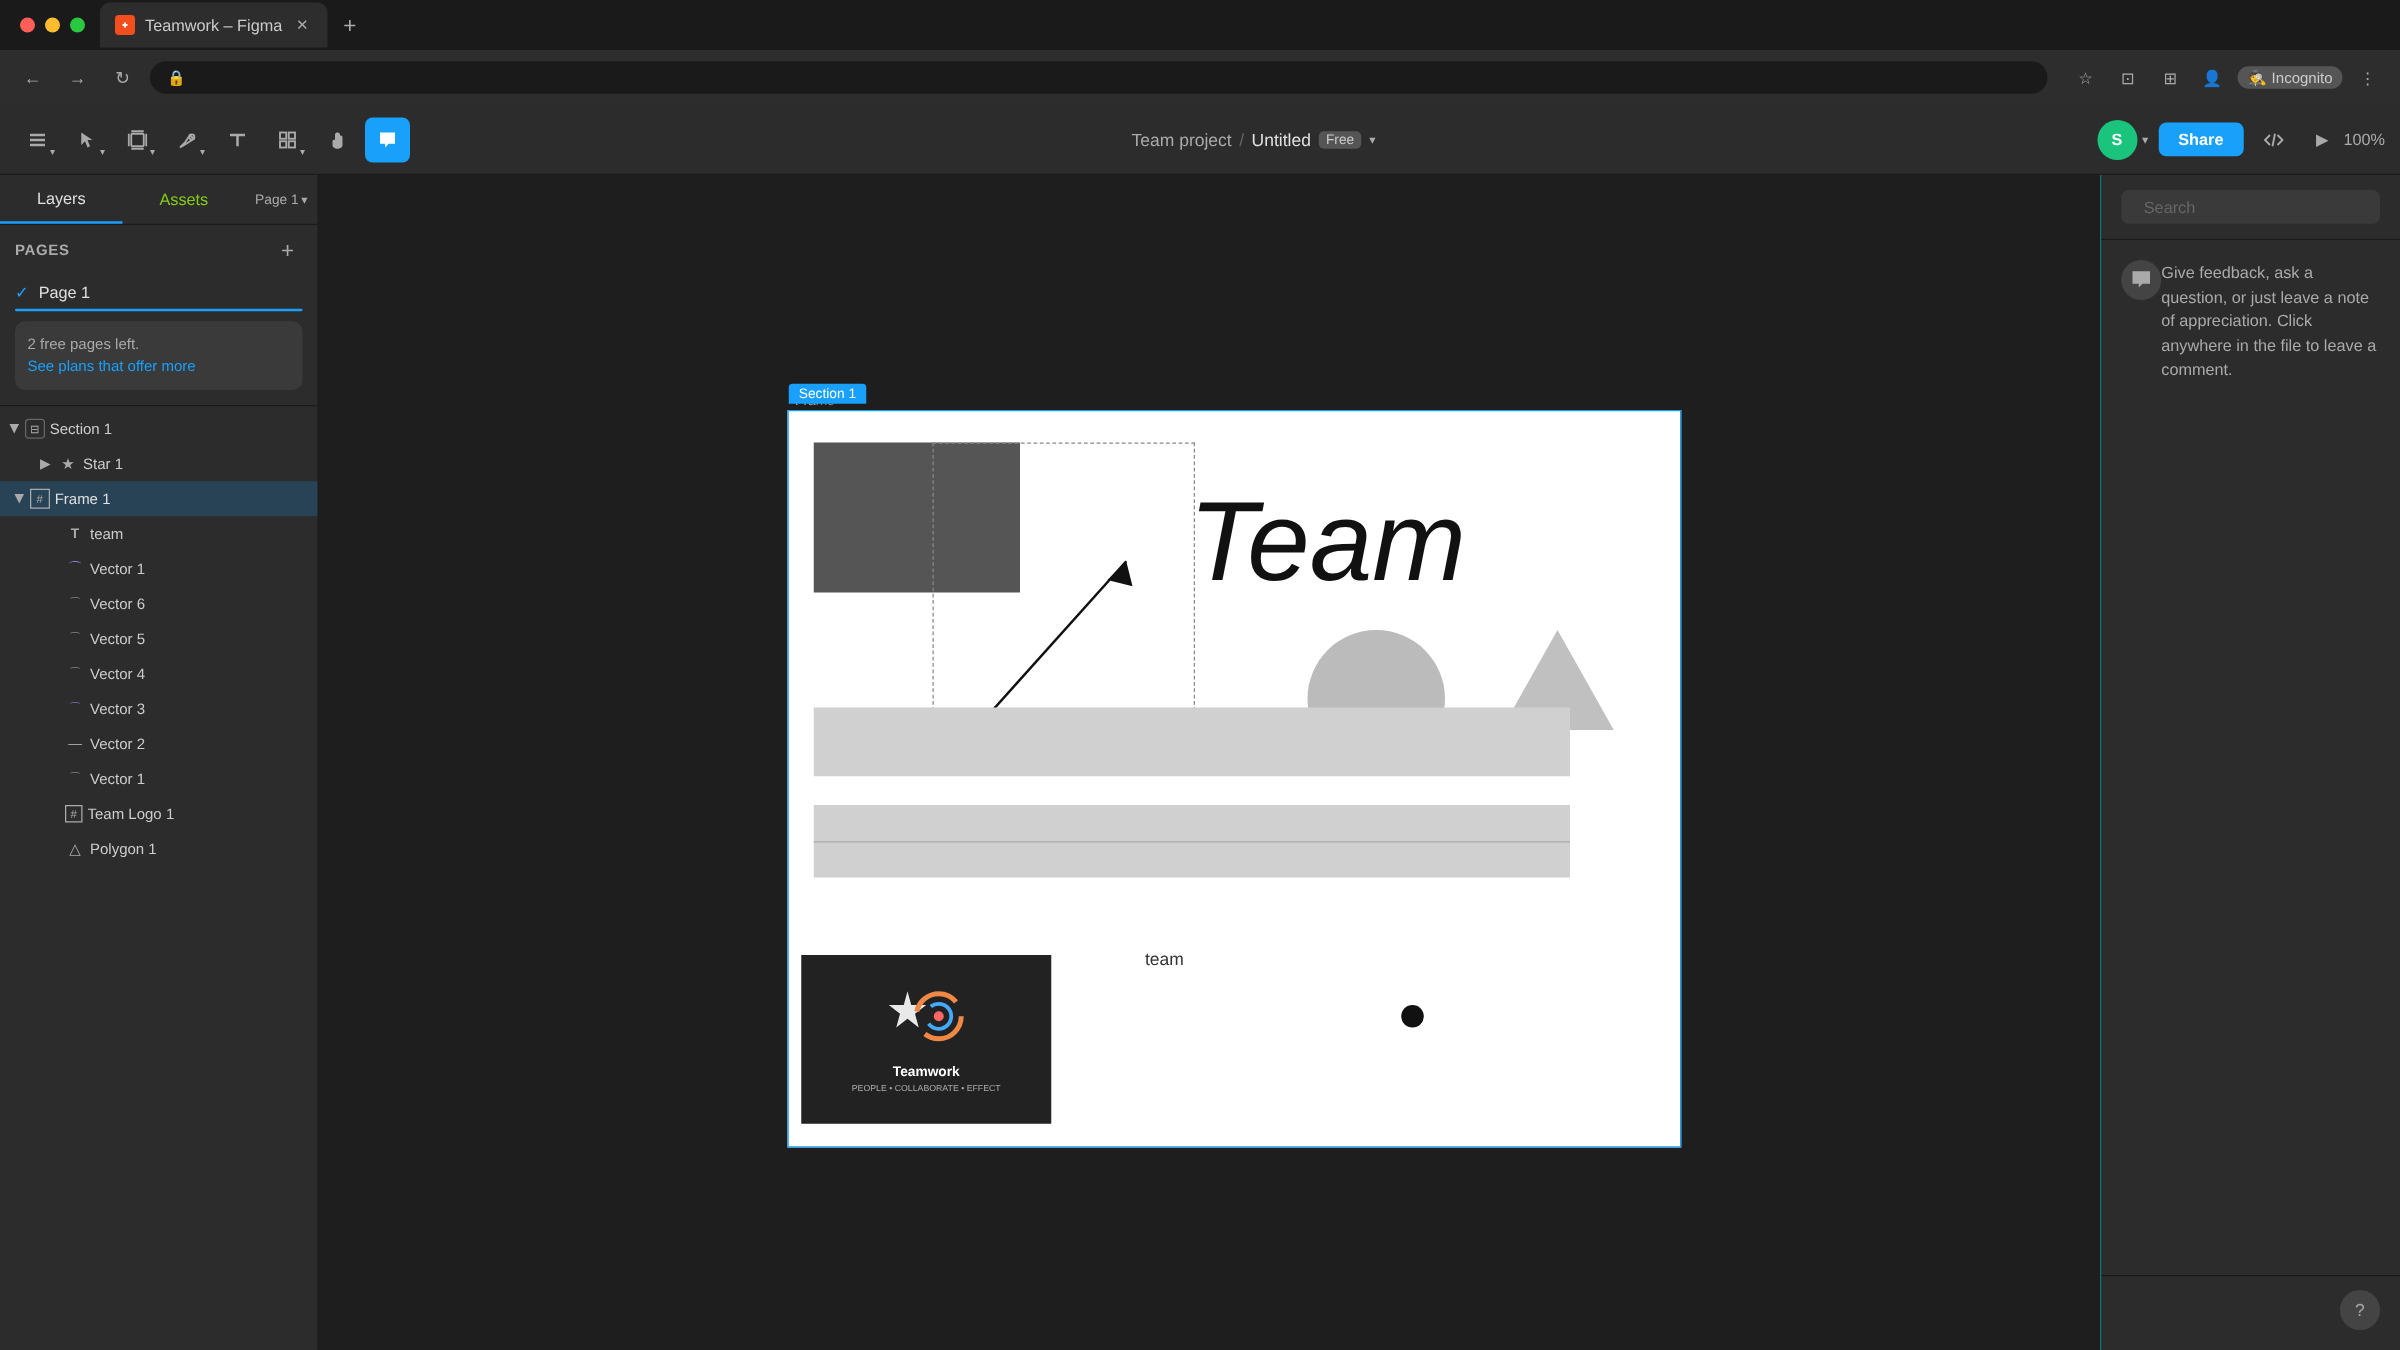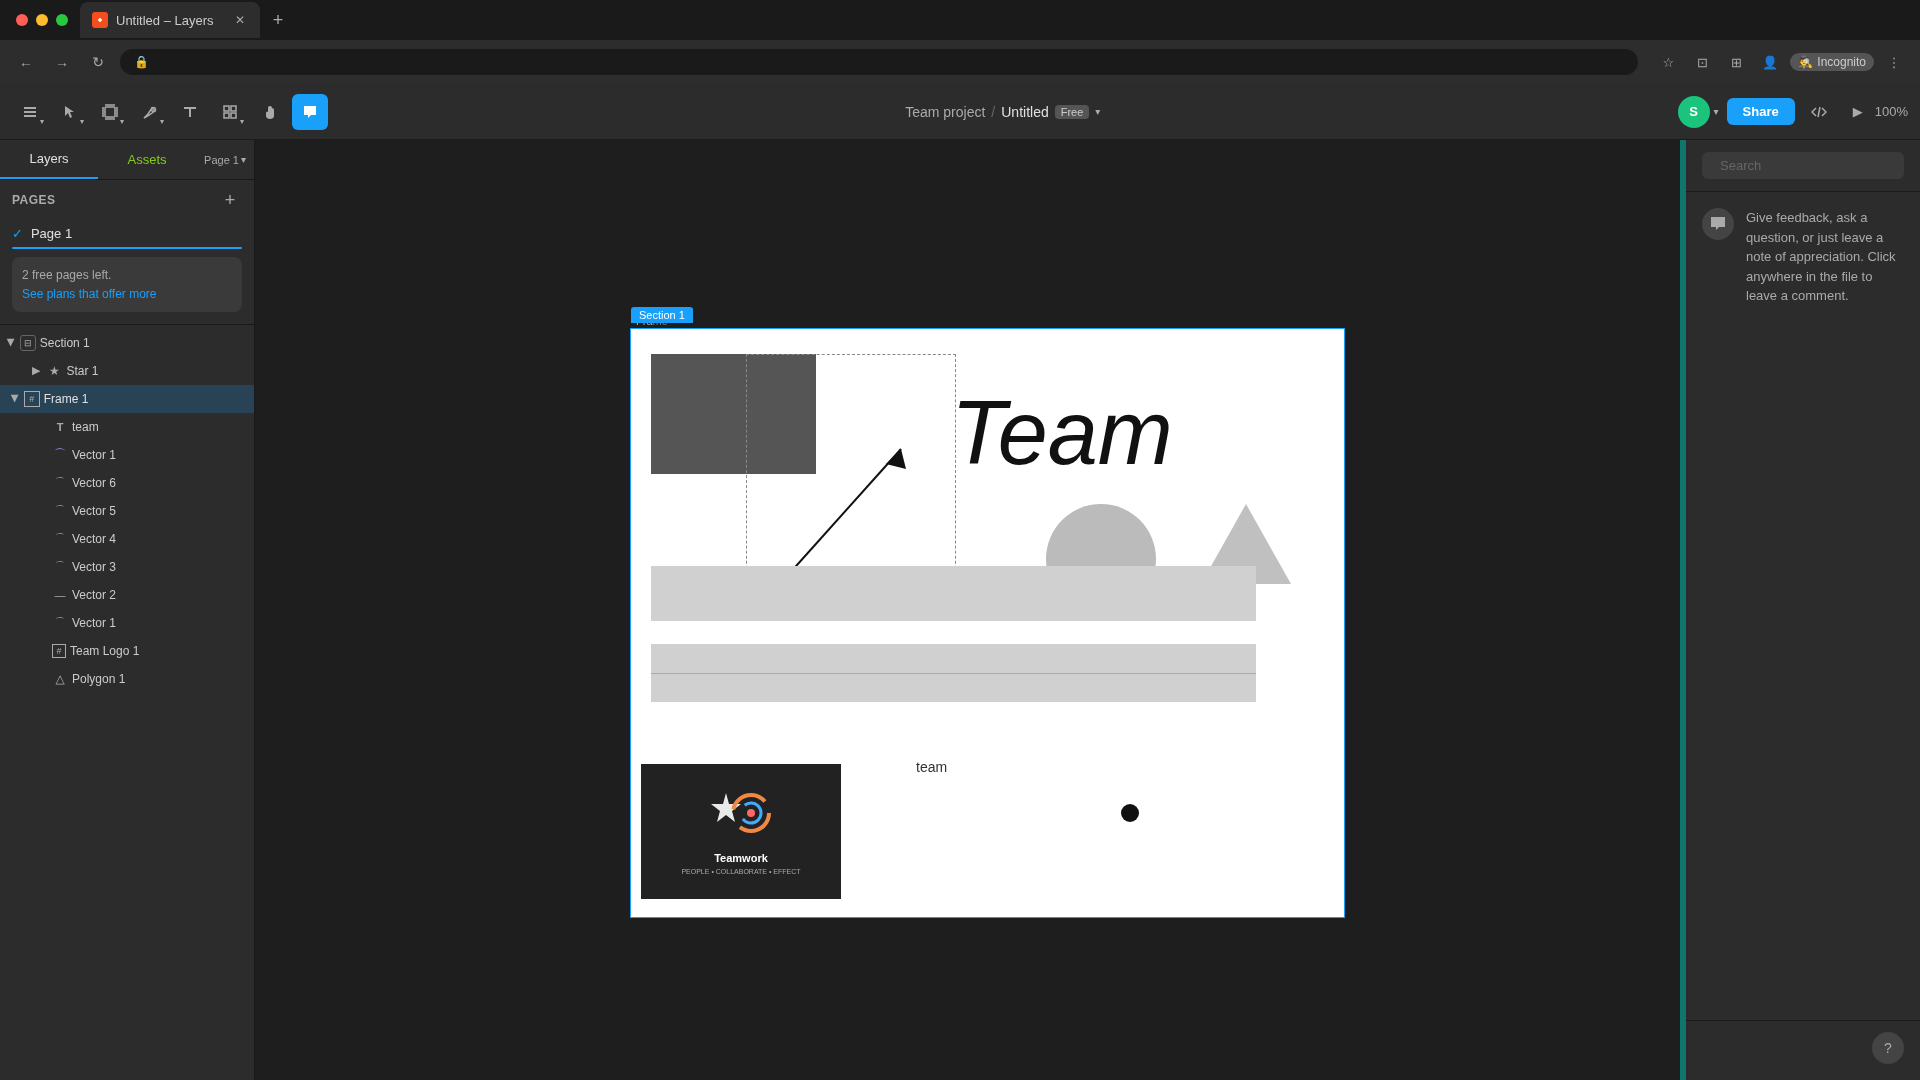--- a/index.html
+++ b/index.html
@@ -81,21 +81,21 @@
     .vector-icon { color: #a78bfa; font-size: 12px; }
     .text-icon { font-size: 11px; font-weight: bold; color: #aaa; }
 
     
     .canvas { flex: 1; background: #1e1e1e; overflow: hidden; position: relative; }
     .frame-label { position: absolute; font-size: 11px; color: #aaa; font-weight: 500; }
     .design-frame { position: absolute; background: white; border: 1px solid #18a0fb; }
     .section-label { position: absolute; font-size: 11px; background: #18a0fb; color: white; padding: 2px 8px; border-radius: 3px 3px 0 0; top: -22px; left: 0; }
 
     
-    .right-panel { width: 240px; background: #2c2c2c; border-left: 6px solid #0f766e; display: flex; flex-direction: column; flex-shrink: 0; }
+    .right-panel { width: 240px; background: #2c2c2c; border-left: 1px solid #0f766e; display: flex; flex-direction: column; flex-shrink: 0; }
     .right-panel-top { padding: 12px 16px; border-bottom: 1px solid #1a1a1a; }
     .right-search { display: flex; align-items: center; gap: 8px; background: #3a3a3a; border-radius: 6px; padding: 6px 10px; }
     .right-search input { background: none; border: none; outline: none; font-size: 13px; color: #ccc; flex: 1; }
     .right-search input::placeholder { color: #666; }
     .comment-section { padding: 16px; flex: 1; overflow-y: auto; }
     .comment-icon { width: 32px; height: 32px; border-radius: 50%; background: #444; display: flex; align-items: center; justify-content: center; font-size: 16px; flex-shrink: 0; }
     .comment-text { font-size: 13px; color: #aaa; line-height: 1.5; }
     .help-btn { position: absolute; bottom: 16px; right: 16px; width: 32px; height: 32px; background: #444; border-radius: 50%; display: flex; align-items: center; justify-content: center; color: #aaa; font-size: 14px; cursor: pointer; }
 
     
@@ -116,21 +116,21 @@
       <div class="win-ctrl win-min"></div>
       <div class="win-ctrl win-max"></div>
     </div>
     <div class="tab-item">
       <div class="tab-favicon">
         <svg width="10" height="10" viewBox="0 0 10 10" fill="none">
           <circle cx="5" cy="5" r="4" fill="#f24e1e"></circle>
           <path d="M3 5 L7 5 M5 3 L5 7" stroke="white" stroke-width="1.5"></path>
         </svg>
       </div>
-      <span class="tab-title">Untitled – Layers</span>
+      <span class="tab-title">Teamwork – Figma</span>
       <div class="tab-close">✕</div>
     </div>
     <div class="tab-new">+</div>
   </div>
 
   <div class="address-bar">
     <div class="nav-btn">←</div>
     <div class="nav-btn">→</div>
     <div class="nav-btn">↻</div>
     <div class="url-bar">
@@ -422,21 +422,21 @@
           <input type="text" placeholder="Search" style="">
           <svg width="14" height="14" viewBox="0 0 14 14" fill="none">
             <line x1="2" y1="4" x2="12" y2="4" stroke="#666" stroke-width="1.5"></line>
             <line x1="4" y1="7" x2="10" y2="7" stroke="#666" stroke-width="1.5"></line>
             <line x1="6" y1="10" x2="8" y2="10" stroke="#666" stroke-width="1.5"></line>
           </svg>
         </div>
       </div>
 
       <div class="comment-section">
-        <div style="display:flex; gap:12px; align-items:flex-start;">
+        <div style="display:flex; align-items:flex-start;">
           <div class="comment-icon">
             <svg width="18" height="18" viewBox="0 0 18 18" fill="#aaa">
               <path d="M2 2 L16 2 L16 12 L10 12 L7 15 L7 12 L2 12 Z"></path>
             </svg>
           </div>
           <p class="comment-text">Give feedback, ask a question, or just leave a note of appreciation. Click anywhere in the file to leave a comment.</p>
         </div>
       </div>
 
       <div style="position:relative;height:60px;border-top:1px solid #1a1a1a;">

